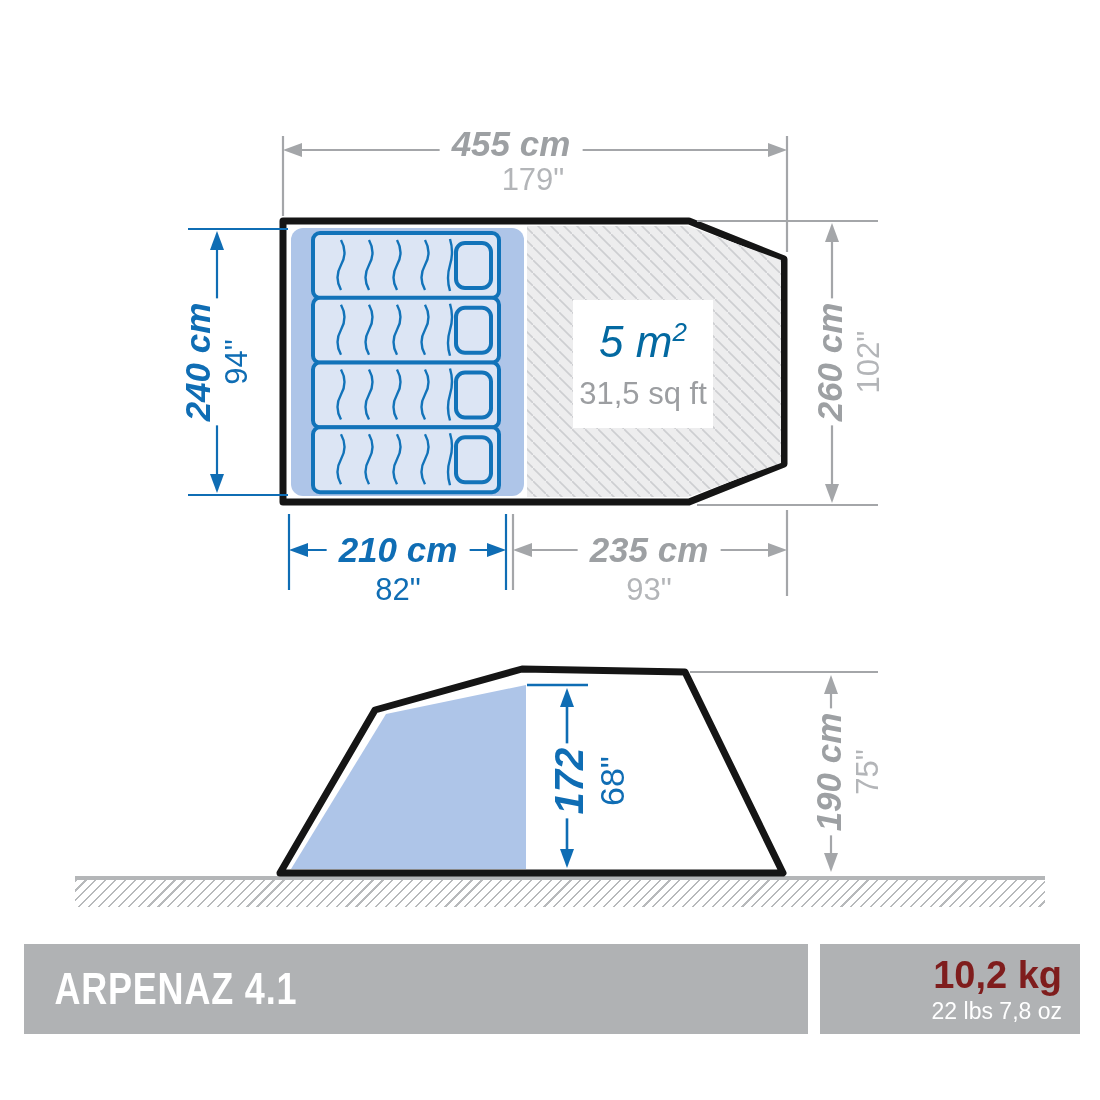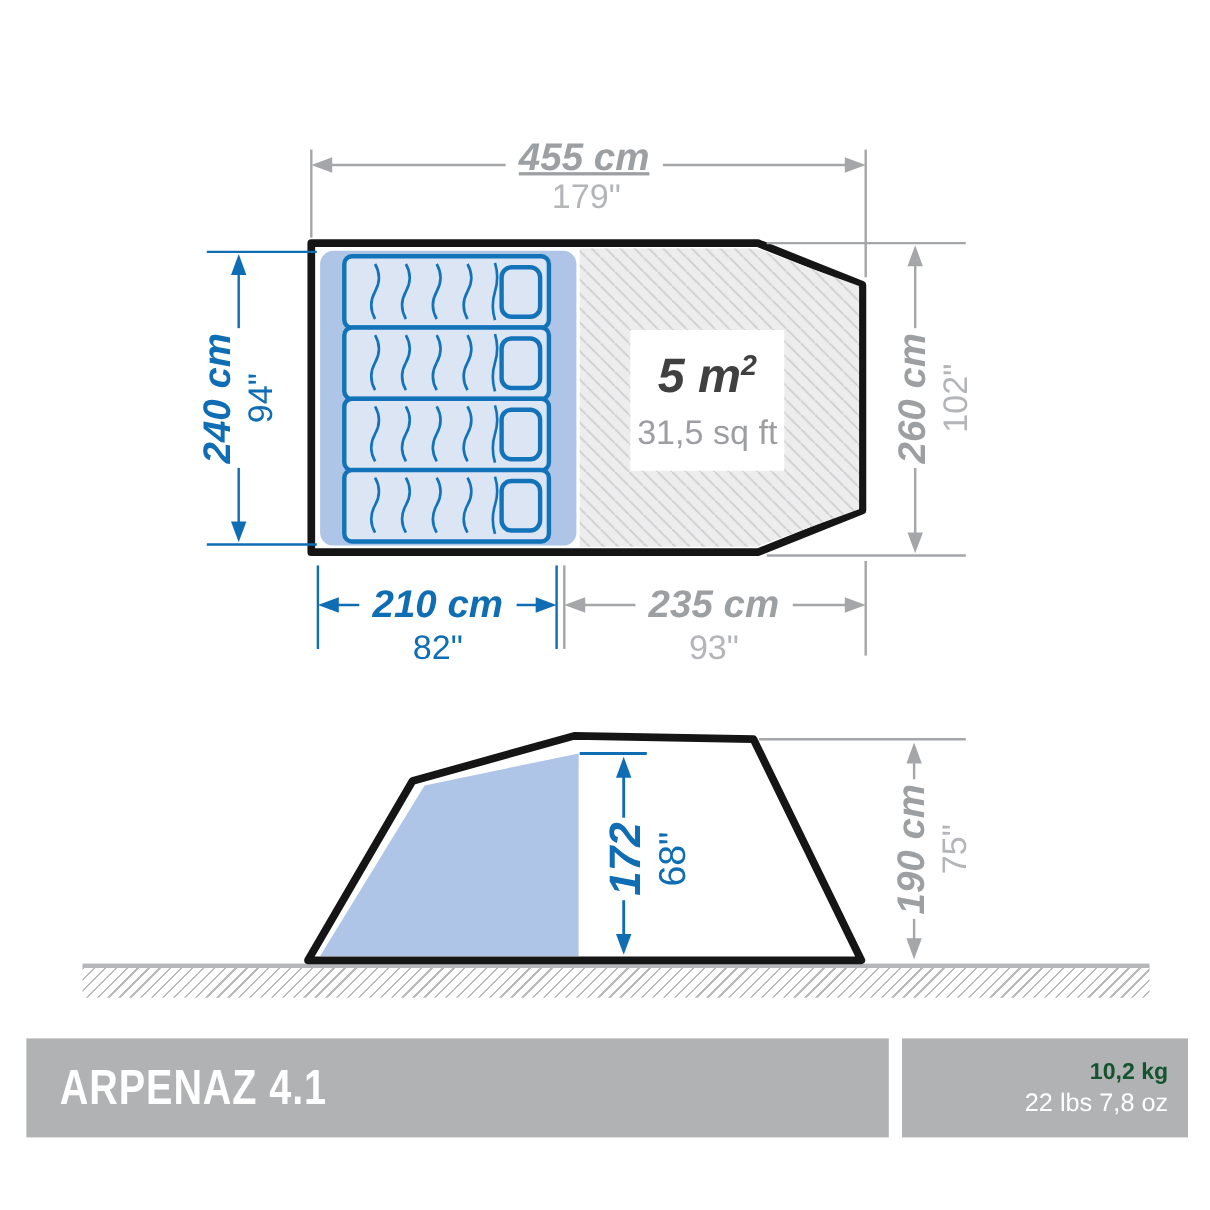--- a/index.html
+++ b/index.html
@@ -13,33 +13,33 @@
   .b-cm{color:#0f6db4;font-weight:bold;font-style:italic;font-size:35px;}
   .b-in{color:#0f6db4;font-size:31px;}
   .rot{position:absolute;transform:translate(-50%,-50%) rotate(-90deg);
        display:flex;flex-direction:column;align-items:center;gap:6px;
        background:#fff;padding:8px 4px;line-height:1;white-space:nowrap;}
   .rot span{white-space:nowrap;}
   .big-cm{font-size:40px;}
   .big-in{font-size:34px;}
   .area-box{position:absolute;left:573px;top:300px;width:140px;height:128px;background:#fff;
             display:flex;flex-direction:column;align-items:center;justify-content:center;gap:14px;}
-  .area-m{color:#404040;font-weight:bold;font-style:italic;font-size:44px;line-height:1;}
+  .area-m{color:#0369a1;font-weight:normal;font-style:italic;font-size:44px;line-height:1;}
   .area-m .sup{font-size:26px;vertical-align:super;font-style:italic;}
   .area-i{color:#9c9ea1;font-size:31px;line-height:1;}
   .ground{position:absolute;left:75px;top:876px;width:970px;height:27px;
           border-top:4px solid #b4b6b8;background-color:#fff;
           background-image:repeating-linear-gradient(135deg,#b7b9bb 0,#b7b9bb 1.5px,transparent 1.5px,transparent 7px);}
   .bar{position:absolute;top:944px;height:90px;background:#b0b2b4;}
   .bar-left{left:24px;width:784px;display:flex;align-items:center;}
   .bar-left span{color:#fff;font-weight:bold;font-size:45px;letter-spacing:1px;
                  transform:scaleX(.8);transform-origin:left center;padding-left:38px;}
   .bar-right{left:820px;width:260px;display:flex;flex-direction:column;justify-content:center;
              align-items:flex-end;padding-right:18px;box-sizing:border-box;gap:6px;}
-  .w-kg{color:#14532d;font-weight:bold;font-size:21px;line-height:1;}
+  .w-kg{color:#7f1d1d;font-weight:bold;font-size:38px;line-height:1;}
   .w-lb{color:#fff;font-size:23px;line-height:1;}
 </style>
 </head>
 <body>
 
 <div class="stage">
 
   <div class="ground"></div>
 
   <svg width="1100" height="1100" viewBox="0 0 1100 1100">
@@ -122,21 +122,21 @@
     </g>
 
     <g stroke="#a4a6a9" stroke-width="2.2">
       <line x1="690" y1="672" x2="878" y2="672"></line>
       <line x1="831" y1="681" x2="831" y2="866"></line>
       <polygon points="831,675 824,694 838,694" fill="#a4a6a9" stroke="none"></polygon>
       <polygon points="831,872 824,853 838,853" fill="#a4a6a9" stroke="none"></polygon>
     </g>
   </svg>
 
-  <div class="lbl onln g-cm" style="left:531px;top:143px;text-decoration:underline;">455 cm</div>
+  <div class="lbl onln g-cm" style="left:511px;top:143px;">455 cm</div>
   <div class="lbl g-in" style="left:533px;top:179px;">179"</div>
 
   <div class="rot" style="left:848px;top:362px;">
     <span class="g-cm">260 cm</span>
     <span class="g-in">102"</span>
   </div>
 
   <div class="rot" style="left:216px;top:362px;">
     <span class="b-cm">240 cm</span>
     <span class="b-in">94"</span>

